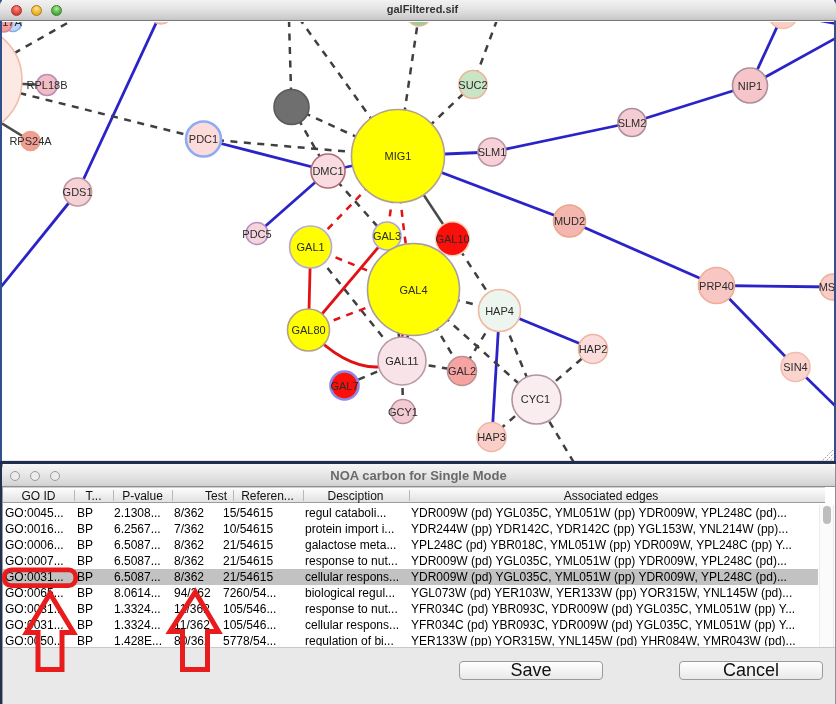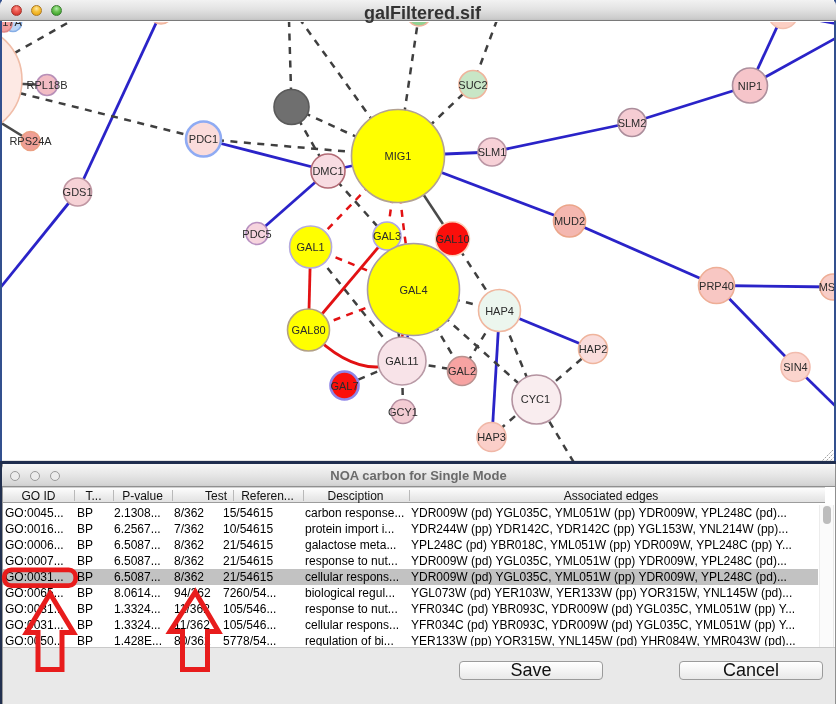--- a/index.html
+++ b/index.html
@@ -8,21 +8,21 @@
 
   
   #tbar1 {
     position:absolute; left:0; top:0; width:836px; height:21px;
     background:linear-gradient(#f2f2f2, #e3e3e3 45%, #cdcdcd 90%, #c2c2c2);
     border-bottom:1px solid #7a7a7a;
     border-radius:5px 5px 0 0;
   }
   #tbar1 .title {
     position:absolute; left:9px; right:0; top:3px; text-align:center;
-    font-size:18px; font-weight:bold; color:#333;
+    font-size:11px; font-weight:bold; color:#333;
   }
   .tl { position:absolute; top:5px; width:11px; height:11px; border-radius:50%; }
   .tl.red    { left:11px; background:radial-gradient(circle at 50% 30%, #ff9d94 0%, #ee5f55 35%, #d93a31 75%, #b4211c 100%); border:0.5px solid #a5362e;}
   .tl.yellow { left:31px; background:radial-gradient(circle at 50% 30%, #ffe9a8 0%, #f6c23d 40%, #eba917 80%, #c78c1b 100%); border:0.5px solid #ad7a23;}
   .tl.green  { left:51px; background:radial-gradient(circle at 50% 30%, #b6eeae 0%, #6cc353 40%, #3da42c 80%, #2d8620 100%); border:0.5px solid #3d7d35;}
 
   
   #graph {
     position:absolute; left:0; top:22px; width:836px; height:439px; background:#fff; border-bottom:1px solid #e3e3e3;
   }
@@ -281,21 +281,21 @@
       <div class="hsep" style="left:405.5px"></div>
       <div class="hcell" style="left:406px; width:404px;">Associated edges</div>
     </div>
     <div id="rows">
       <div class="row" style="top:0px">
         <span class="c c0">GO:0045...</span>
           <span class="c c1">BP</span>
           <span class="c c2">2.1308...</span>
           <span class="c c3">8/362</span>
           <span class="c c4">15/54615</span>
-          <span class="c c5">carbon response...</span>
+          <span class="c c5">regul cataboli...</span>
           <span class="c c6">YDR009W (pd) YGL035C, YML051W (pp) YDR009W, YPL248C (pd)...</span>
       </div>
       <div class="row" style="top:16px">
         <span class="c c0">GO:0016...</span>
           <span class="c c1">BP</span>
           <span class="c c2">6.2567...</span>
           <span class="c c3">7/362</span>
           <span class="c c4">10/54615</span>
           <span class="c c5">protein import i...</span>
           <span class="c c6">YDR244W (pp) YDR142C, YDR142C (pp) YGL153W, YNL214W (pp)...</span>

